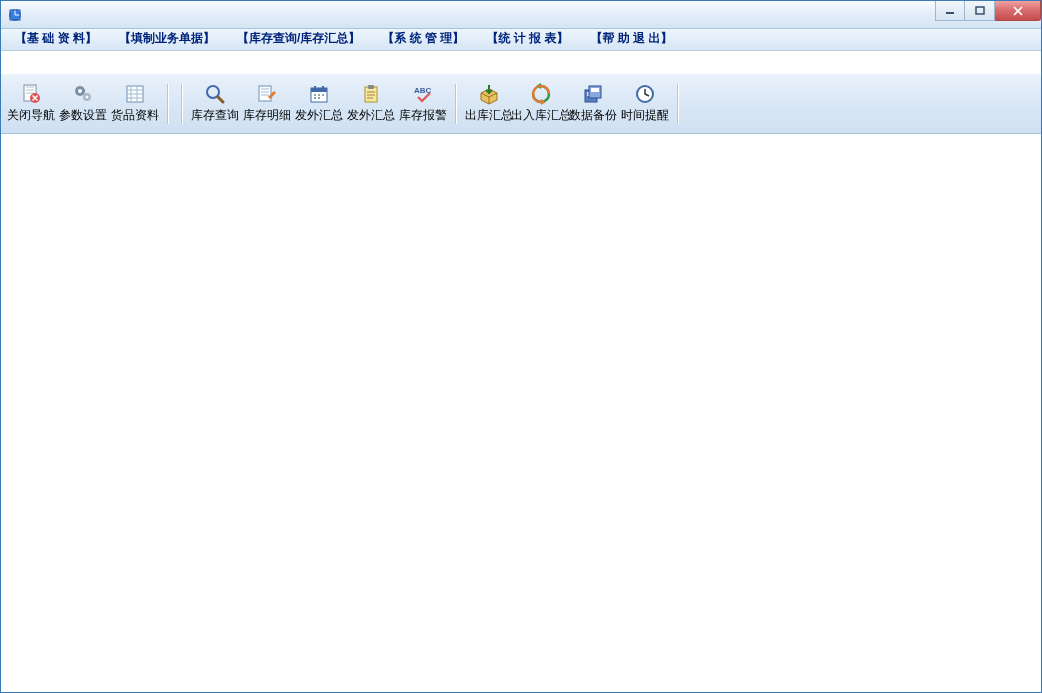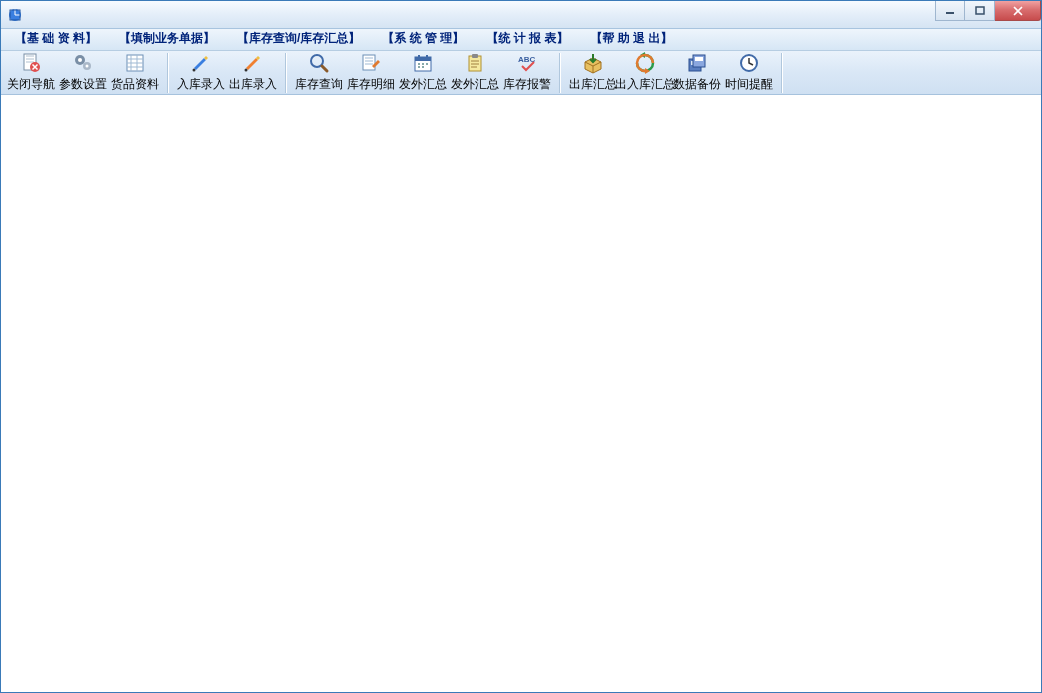--- a/index.html
+++ b/index.html
@@ -52,25 +52,26 @@
     height:22px;
     background:linear-gradient(#eef5fc,#d6e6f5);
     border-bottom:1px solid #b6cde2;
     display:flex; align-items:flex-start;
     padding-left:8px; gap:10px;
     color:#00237a; font-weight:bold;
   }
   .menu-item { padding:1px 6px; cursor:default; }
   
   .toolbar {
-    height:44px;
+    height:60px;
     background:linear-gradient(#eaf2fb,#d9e7f6 50%, #cfe0f2);
     border-bottom:1px solid #a6c2dd;
     display:flex; align-items:center;
     padding:0 4px;
+    margin-top:23px;
   }
   .tool-group { display:flex; align-items:flex-end; }
   .tool-sep {
     width:2px; height:40px;
     border-left:1px solid #b0c7dd;
     border-right:1px solid #fff;
     margin:0 6px;
   }
   .tool-btn {
     width:52px; height:44px;
@@ -239,115 +240,97 @@
       <span class="icon">
           <svg width="22" height="22" viewBox="0 0 22 22">
             <use href="#ic-sheet"></use>
           </svg>
         </span>
       <span class="lbl">货品资料</span>
     </div>
   </div>
   <div class="tool-sep"></div>
 
+  <div class="tool-sep"></div>
+
   <div class="tool-group">
     <div class="tool-btn">
       <span class="icon">
           <svg width="22" height="22" viewBox="0 0 22 22">
-            <use href="#ic-pen-blue"></use>
-          </svg>
-        </span>
-      <span class="lbl">入库录入</span>
-    </div>
-    <div class="tool-btn">
-      <span class="icon">
-          <svg width="22" height="22" viewBox="0 0 22 22">
-            <use href="#ic-pen-orange"></use>
-          </svg>
-        </span>
-      <span class="lbl">出库录入</span>
+            <use href="#ic-magnifier"></use>
+          </svg>
+        </span>
+      <span class="lbl">库存查询</span>
+    </div>
+    <div class="tool-btn">
+      <span class="icon">
+          <svg width="22" height="22" viewBox="0 0 22 22">
+            <use href="#ic-list-pen"></use>
+          </svg>
+        </span>
+      <span class="lbl">库存明细</span>
+    </div>
+    <div class="tool-btn">
+      <span class="icon">
+          <svg width="22" height="22" viewBox="0 0 22 22">
+            <use href="#ic-calendar"></use>
+          </svg>
+        </span>
+      <span class="lbl">发外汇总</span>
+    </div>
+    <div class="tool-btn">
+      <span class="icon">
+          <svg width="22" height="22" viewBox="0 0 22 22">
+            <use href="#ic-clipboard"></use>
+          </svg>
+        </span>
+      <span class="lbl">发外汇总</span>
+    </div>
+    <div class="tool-btn">
+      <span class="icon">
+          <svg width="22" height="22" viewBox="0 0 22 22">
+            <use href="#ic-abc-check"></use>
+          </svg>
+        </span>
+      <span class="lbl">库存报警</span>
     </div>
   </div>
   <div class="tool-sep"></div>
 
   <div class="tool-group">
     <div class="tool-btn">
       <span class="icon">
           <svg width="22" height="22" viewBox="0 0 22 22">
-            <use href="#ic-magnifier"></use>
-          </svg>
-        </span>
-      <span class="lbl">库存查询</span>
-    </div>
-    <div class="tool-btn">
-      <span class="icon">
-          <svg width="22" height="22" viewBox="0 0 22 22">
-            <use href="#ic-list-pen"></use>
-          </svg>
-        </span>
-      <span class="lbl">库存明细</span>
-    </div>
-    <div class="tool-btn">
-      <span class="icon">
-          <svg width="22" height="22" viewBox="0 0 22 22">
-            <use href="#ic-calendar"></use>
-          </svg>
-        </span>
-      <span class="lbl">发外汇总</span>
-    </div>
-    <div class="tool-btn">
-      <span class="icon">
-          <svg width="22" height="22" viewBox="0 0 22 22">
-            <use href="#ic-clipboard"></use>
-          </svg>
-        </span>
-      <span class="lbl">发外汇总</span>
-    </div>
-    <div class="tool-btn">
-      <span class="icon">
-          <svg width="22" height="22" viewBox="0 0 22 22">
-            <use href="#ic-abc-check"></use>
-          </svg>
-        </span>
-      <span class="lbl">库存报警</span>
+            <use href="#ic-box-out"></use>
+          </svg>
+        </span>
+      <span class="lbl">出库汇总</span>
+    </div>
+    <div class="tool-btn">
+      <span class="icon">
+          <svg width="22" height="22" viewBox="0 0 22 22">
+            <use href="#ic-recycle"></use>
+          </svg>
+        </span>
+      <span class="lbl">出入库汇总</span>
+    </div>
+    <div class="tool-btn">
+      <span class="icon">
+          <svg width="22" height="22" viewBox="0 0 22 22">
+            <use href="#ic-disks"></use>
+          </svg>
+        </span>
+      <span class="lbl">数据备份</span>
+    </div>
+    <div class="tool-btn">
+      <span class="icon">
+          <svg width="22" height="22" viewBox="0 0 22 22">
+            <use href="#ic-clock"></use>
+          </svg>
+        </span>
+      <span class="lbl">时间提醒</span>
     </div>
   </div>
   <div class="tool-sep"></div>
 
-  <div class="tool-group">
-    <div class="tool-btn">
-      <span class="icon">
-          <svg width="22" height="22" viewBox="0 0 22 22">
-            <use href="#ic-box-out"></use>
-          </svg>
-        </span>
-      <span class="lbl">出库汇总</span>
-    </div>
-    <div class="tool-btn">
-      <span class="icon">
-          <svg width="22" height="22" viewBox="0 0 22 22">
-            <use href="#ic-recycle"></use>
-          </svg>
-        </span>
-      <span class="lbl">出入库汇总</span>
-    </div>
-    <div class="tool-btn">
-      <span class="icon">
-          <svg width="22" height="22" viewBox="0 0 22 22">
-            <use href="#ic-disks"></use>
-          </svg>
-        </span>
-      <span class="lbl">数据备份</span>
-    </div>
-    <div class="tool-btn">
-      <span class="icon">
-          <svg width="22" height="22" viewBox="0 0 22 22">
-            <use href="#ic-clock"></use>
-          </svg>
-        </span>
-      <span class="lbl">时间提醒</span>
-    </div>
-  </div>
-  <div class="tool-sep"></div>
-
 </div>
 
 <div class="content"></div>
 
 </body></html>

